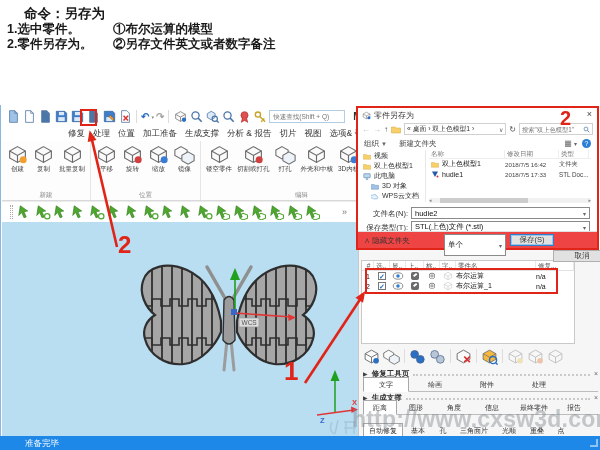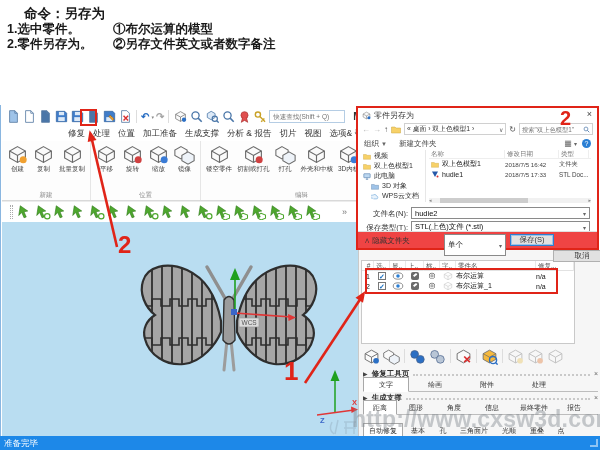--- a/index.html
+++ b/index.html
@@ -117,21 +117,21 @@
   .tpbar { position:absolute; left:0; right:2px; height:11px; display:flex; align-items:center; gap:4px; padding-left:4px; }
   .tpbar .arr { font-size:6px; color:#444; }
   .tpbar .t { font-size:7.5px; color:#333; font-weight:bold; white-space:nowrap; }
   .tpbar .fill { flex:1; border-top:2px dotted #c9c9c9; margin-top:2px; }
   .tpbar .x { font-size:7px; color:#666; }
   .tptabs { position:absolute; left:4px; right:2px; height:13px; display:flex; align-items:flex-end; font-size:7px; color:#333; border-bottom:1px solid #bdbdbd; }
   .tptab { padding:2px 0 1px; text-align:center; white-space:nowrap; }
   .tptab.sel { background:#fff; border:1px solid #a8a8a8; border-bottom:1px solid #fff; margin-bottom:-1px; }
 
   
-  .statusbar { position:absolute; left:0; top:436px; width:600px; height:14px; background:#1d88e8; color:#fff; font-size:8.5px; line-height:14px; padding-left:4px; z-index:6; }
+  .statusbar { position:absolute; left:0; top:436px; width:600px; height:14px; background:#1d88e8; color:#fff; font-size:8.5px; line-height:14px; padding-left:25px; z-index:6; }
   .grip { position:absolute; right:2px; top:3px; width:8px; height:8px; border-right:2px solid rgba(255,255,255,.5); border-bottom:2px solid rgba(255,255,255,.5); }
 
   
   .wmurl { position:absolute; left:352px; top:406px; width:248px; font-size:23px; font-weight:bold; color:rgba(125,130,138,.42); letter-spacing:.2px; z-index:7; white-space:nowrap; }
 
   
   .redbox { position:absolute; border:2px solid #e02418; z-index:9; }
   .marker { position:absolute; color:#e02418; font-weight:bold; z-index:9; }
   .arrows { position:absolute; left:0; top:0; width:600px; height:450px; z-index:9; pointer-events:none; }
 </style>

